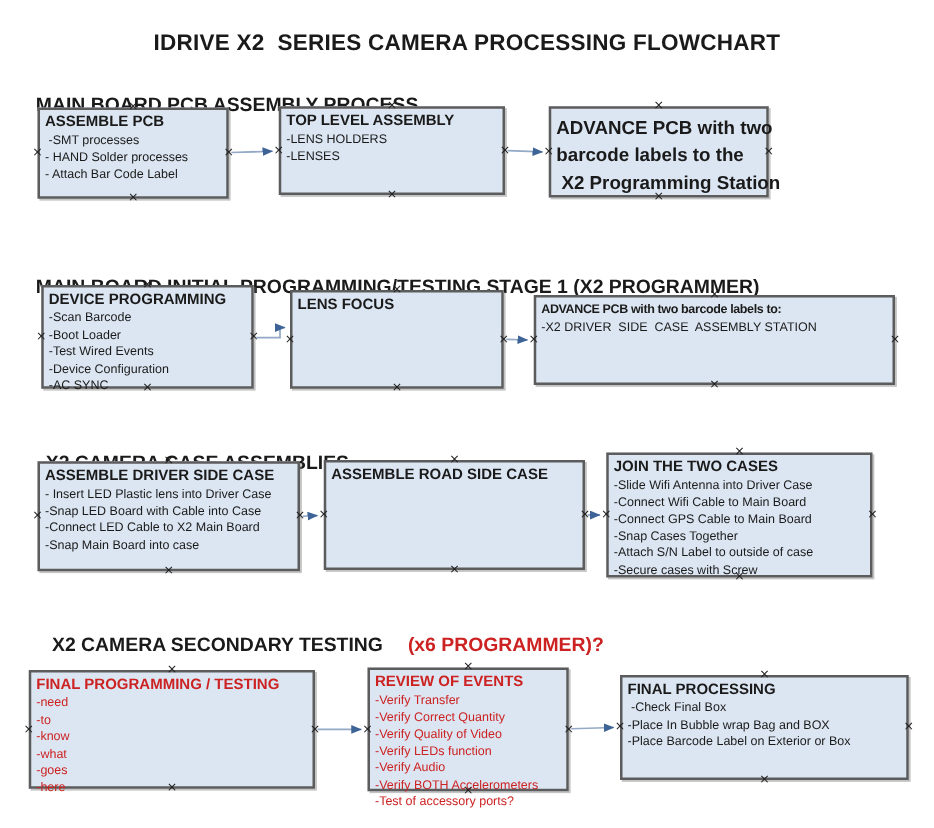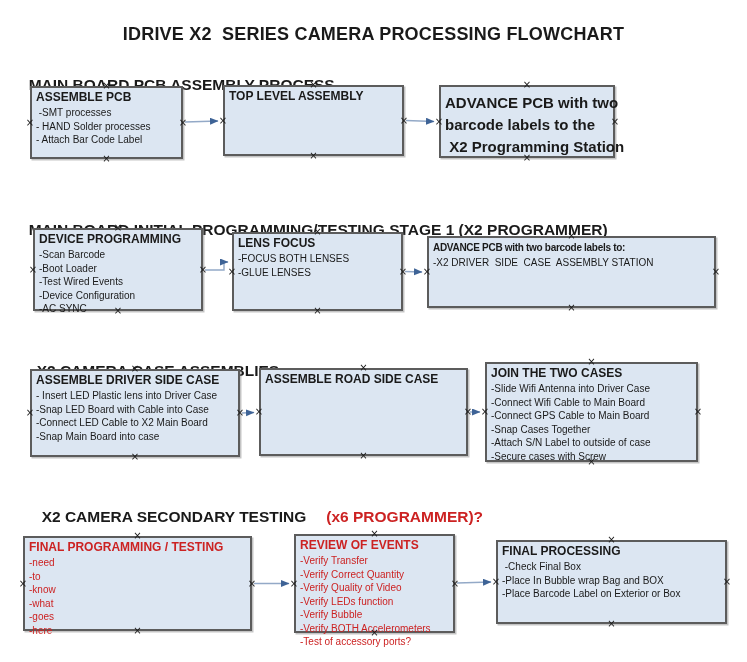--- a/index.html
+++ b/index.html
@@ -104,20 +104,24 @@
       <div class="box-item">- HAND Solder processes</div>
       <div class="box-item">- Attach Bar Code Label</div>
     </div>
 <span class="handle h-top">×</span>
     <span class="handle h-bottom">×</span>
     <span class="handle h-left">×</span>
     <span class="handle h-right">×</span>
   </div>
 <div class="box" id="box-a2">
   <div class="box-title">TOP LEVEL ASSEMBLY</div>
+  <div class="box-items">
+      <div class="box-item">-LENS HOLDERS</div>
+      <div class="box-item">-LENSES</div>
+    </div>
 <span class="handle h-top">×</span>
     <span class="handle h-bottom">×</span>
     <span class="handle h-left">×</span>
     <span class="handle h-right">×</span>
   </div>
 <div class="box" id="box-a3">
   <div class="bold-line">ADVANCE PCB with two</div>
   <div class="bold-line">barcode labels to the</div>
   <div class="bold-line"> X2 Programming Station</div>
 <span class="handle h-top">×</span>
@@ -135,24 +139,20 @@
       <div class="box-item">-Device Configuration</div>
       <div class="box-item">-AC SYNC</div>
     </div>
 <span class="handle h-top">×</span>
     <span class="handle h-bottom">×</span>
     <span class="handle h-left">×</span>
     <span class="handle h-right">×</span>
   </div>
 <div class="box" id="box-b2">
   <div class="box-title">LENS FOCUS</div>
-  <div class="box-items">
-      <div class="box-item">-FOCUS BOTH LENSES</div>
-      <div class="box-item">-GLUE LENSES</div>
-    </div>
 <span class="handle h-top">×</span>
     <span class="handle h-bottom">×</span>
     <span class="handle h-left">×</span>
     <span class="handle h-right">×</span>
   </div>
 <div class="box" id="box-b3">
   <div class="box-title">ADVANCE PCB with two barcode labels to:</div>
   <div class="box-items">
       <div class="box-item">-X2 DRIVER  SIDE  CASE  ASSEMBLY STATION</div>
     </div>
@@ -213,21 +213,21 @@
     <span class="handle h-left">×</span>
     <span class="handle h-right">×</span>
   </div>
 <div class="box red-box" id="box-d2">
   <div class="box-title">REVIEW OF EVENTS</div>
   <div class="box-items">
       <div class="box-item">-Verify Transfer</div>
       <div class="box-item">-Verify Correct Quantity</div>
       <div class="box-item">-Verify Quality of Video</div>
       <div class="box-item">-Verify LEDs function</div>
-      <div class="box-item">-Verify Bubble</div>
+      <div class="box-item">-Verify Audio</div>
       <div class="box-item">-Verify BOTH Accelerometers</div>
       <div class="box-item">-Test of accessory ports?</div>
     </div>
 <span class="handle h-top">×</span>
     <span class="handle h-bottom">×</span>
     <span class="handle h-left">×</span>
     <span class="handle h-right">×</span>
   </div>
 <div class="box" id="box-d3">
   <div class="box-title">FINAL PROCESSING</div>

